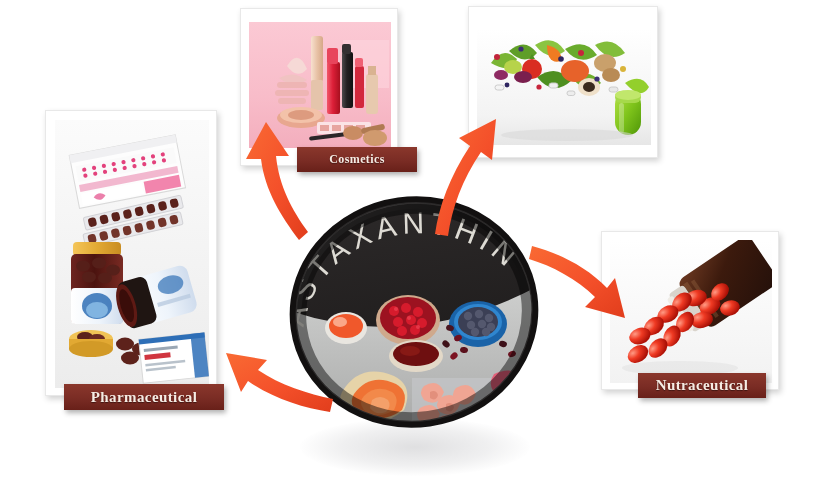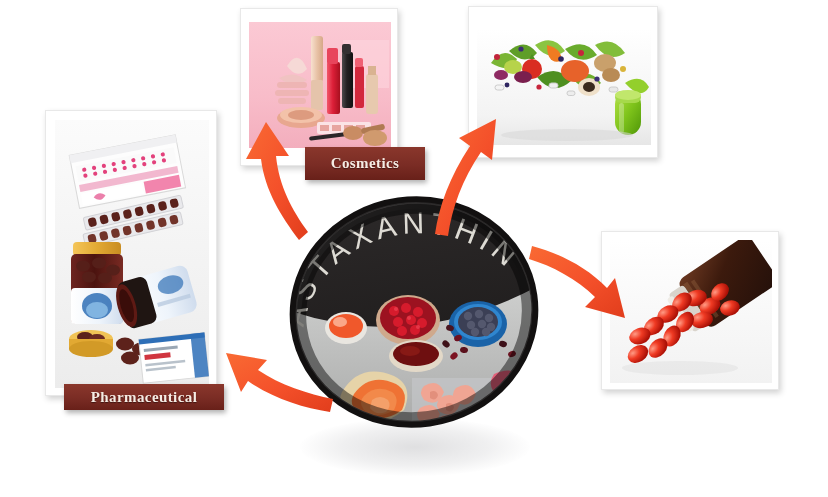--- a/index.html
+++ b/index.html
@@ -282,21 +282,21 @@
         </g>
 
         <g>
           <rect x="60" y="112" width="44" height="4" rx="2" fill="#2b2628" transform="rotate(-7 82 114)"></rect>
           <ellipse cx="104" cy="111" rx="10" ry="7" fill="#c98c63"></ellipse>
           <rect x="112" y="104" width="24" height="6" rx="3" fill="#b07a52" transform="rotate(-12 124 107)"></rect>
           <ellipse cx="126" cy="116" rx="12" ry="8" fill="#d09a6e"></ellipse>
         </g>
       </svg>
     </div>
-    <div class="cat-label" style="left:64px; top:138px; width:120px; height:33px; font-size:15px;">Cosmetics</div>
+    <div class="cat-label" style="left:56px; top:138px; width:120px; height:25px; font-size:12px;">Cosmetics</div>
   </div>
 
   <div class="panel" style="left:468px; top:6px; width:190px; height:152px;">
     <div class="panel-photo" style="left:8px; top:22px; width:174px; height:116px;">
       <svg viewBox="0 0 174 116" width="174" height="116">
         <defs>
           <linearGradient id="fsbg" x1="0" y1="0" x2="0" y2="1">
             <stop offset="0" stop-color="#ffffff"></stop>
               <stop offset=".75" stop-color="#f3f3f3"></stop>
               <stop offset="1" stop-color="#e6e6e6"></stop>
@@ -399,20 +399,21 @@
           <ellipse cx="62" cy="96" rx="11" ry="8" fill="url(#gel)" transform="rotate(-62 62 96)"></ellipse>
           <ellipse cx="30" cy="96" rx="11" ry="8" fill="url(#gel)" transform="rotate(-20 30 96)"></ellipse>
           <ellipse cx="48" cy="108" rx="11" ry="8" fill="url(#gel)" transform="rotate(-48 48 108)"></ellipse>
           <ellipse cx="28" cy="114" rx="11" ry="8" fill="url(#gel)" transform="rotate(-32 28 114)"></ellipse>
           <ellipse cx="110" cy="52" rx="10" ry="7.5" fill="url(#gel)" transform="rotate(-45 110 52)"></ellipse>
           <ellipse cx="120" cy="68" rx="10" ry="7.5" fill="url(#gel)" transform="rotate(-15 120 68)"></ellipse>
         </g>
         <ellipse cx="70" cy="128" rx="58" ry="7" fill="#e0e0e0" opacity=".5"></ellipse>
       </svg>
     </div>
+    <div class="cat-label" style="left:36px; top:141px; width:128px; height:25px; font-size:15px;">Nutraceutical</div>
   </div>
 
   <div id="bowl-shadow"></div>
   <div id="bowl-wrap">
     <svg viewBox="0 0 252 232" width="252" height="232">
       <defs>
         <clipPath id="bowlClip">
           <ellipse cx="126" cy="116" rx="122" ry="113" transform="rotate(-8 126 116)"></ellipse>
         </clipPath>
         <linearGradient id="rim" x1="0" y1="0" x2="1" y2="1">

